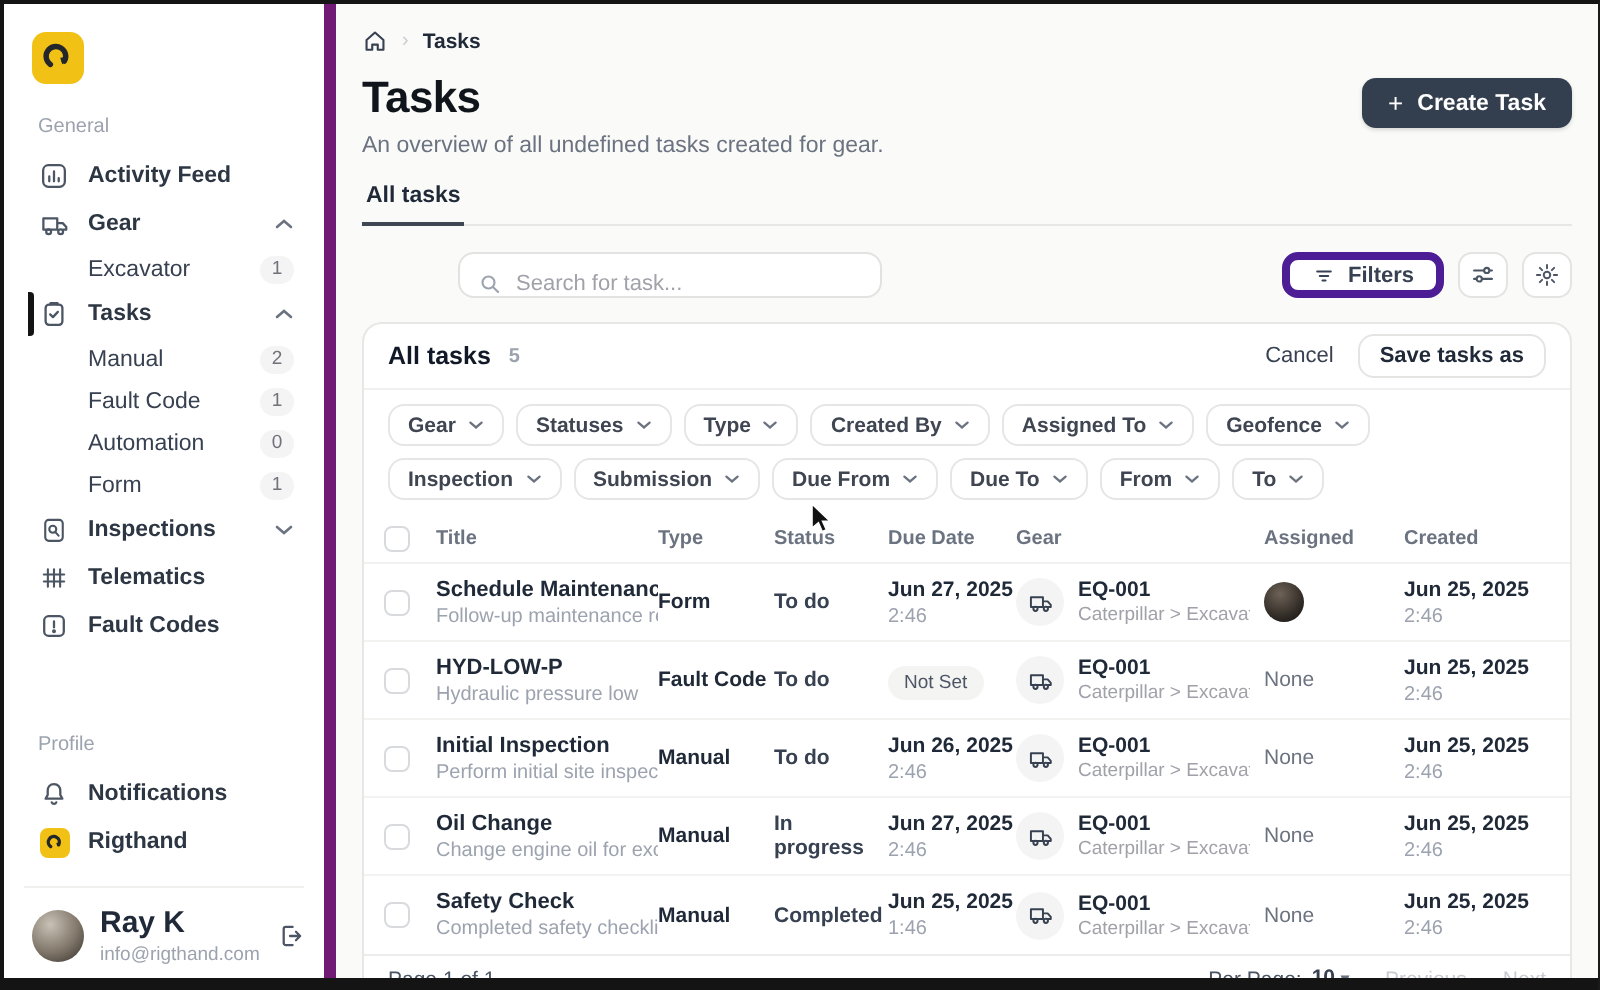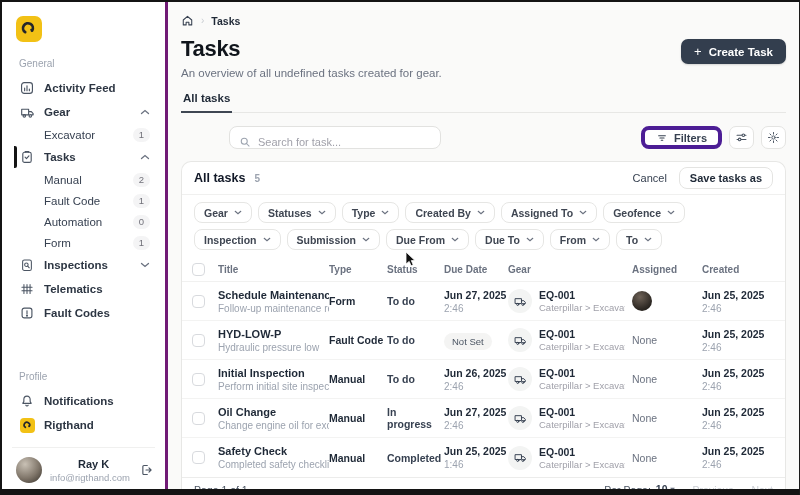--- a/index.html
+++ b/index.html
@@ -5,41 +5,41 @@
   * { margin:0; padding:0; box-sizing:border-box; }
   html,body { width:800px; height:495px; background:#e9e9e9; }
   body { font-family:"Liberation Sans", sans-serif; }
 
   .frame { width:800px; height:495px; position:relative; background:#fafaf9;
            border-top:2px solid #141414; border-left:2px solid #141414; border-right:1px solid #1a1a1a;
            overflow:hidden; display:flex; }
   .bottombar { position:absolute; left:0; right:0; bottom:0; height:6px; background:#141414; z-index:60; }
 
   
-  .sidebar { width:166px; min-width:166px; background:#ffffff; border-right:3px solid #701a75;
+  .sidebar { width:166px; min-width:166px; background:#ffffff; border-right:6px solid #701a75;
              display:flex; flex-direction:column; padding:12px 10px 10px 12px; position:relative; }
   .logo { width:26px; height:26px; border-radius:7px; background:#f2c115; display:flex;
           align-items:center; justify-content:center; margin:2px 0 14px 2px; }
   .seclabel { font-size:10px; color:#9ca3af; margin:2px 0 7px 5px; }
   .sitem { display:flex; align-items:center; gap:9px; height:24px; color:#2d3643;
            font-size:11.5px; font-weight:600; padding:0 5px; border-radius:6px; position:relative; }
   .sitem.child { padding-left:30px; height:21px; font-weight:500; color:#374151; }
   .sitem .ico { width:16px; display:flex; justify-content:center; color:#4b5563; }
   .sbadge { margin-left:auto; background:#f4f4f5; color:#71717a; font-size:9.5px; min-width:17px;
             height:14px; border-radius:999px; display:flex; align-items:center; justify-content:center;
             padding:0 5px; font-weight:500; }
   .chev { margin-left:auto; color:#6b7280; display:flex; }
   .active-bar { position:absolute; left:0; width:3px; height:22px; background:#141414;
                 border-radius:0 2px 2px 0; }
   .profile-block { margin-top:auto; }
   .divider { border-top:1px solid #f0f0ef; margin:10px 0 0 -2px; }
   .user-row { display:flex; align-items:center; gap:8px; padding:9px 2px 2px 2px; }
   .uavatar { width:26px; height:26px; border-radius:50%; flex:none;
              background:radial-gradient(circle at 35% 28%, #c9c1b5, #80766a 55%, #3c362f 95%); }
-  .uname { font-size:11px; font-weight:700; color:#1f2937;margin-left:28px; }
+  .uname { font-size:15px; font-weight:700; color:#1f2937; }
   .uemail { font-size:9.5px; color:#9ca3af; margin-top:2px; }
   .logout { margin-left:auto; color:#4b5563; display:flex; }
 
   
   .main { flex:1; padding:0 13px; display:flex; flex-direction:column; position:relative; min-width:0; }
   .breadcrumb { margin-top:12px; display:flex; align-items:center; gap:7px; font-size:10.5px; color:#6b7280; }
   .bc-sep { color:#c9cdd3; font-size:10px; }
   .bc-current { color:#1f2937; font-weight:700; }
   .home-ic { color:#374151; display:flex; }
 

